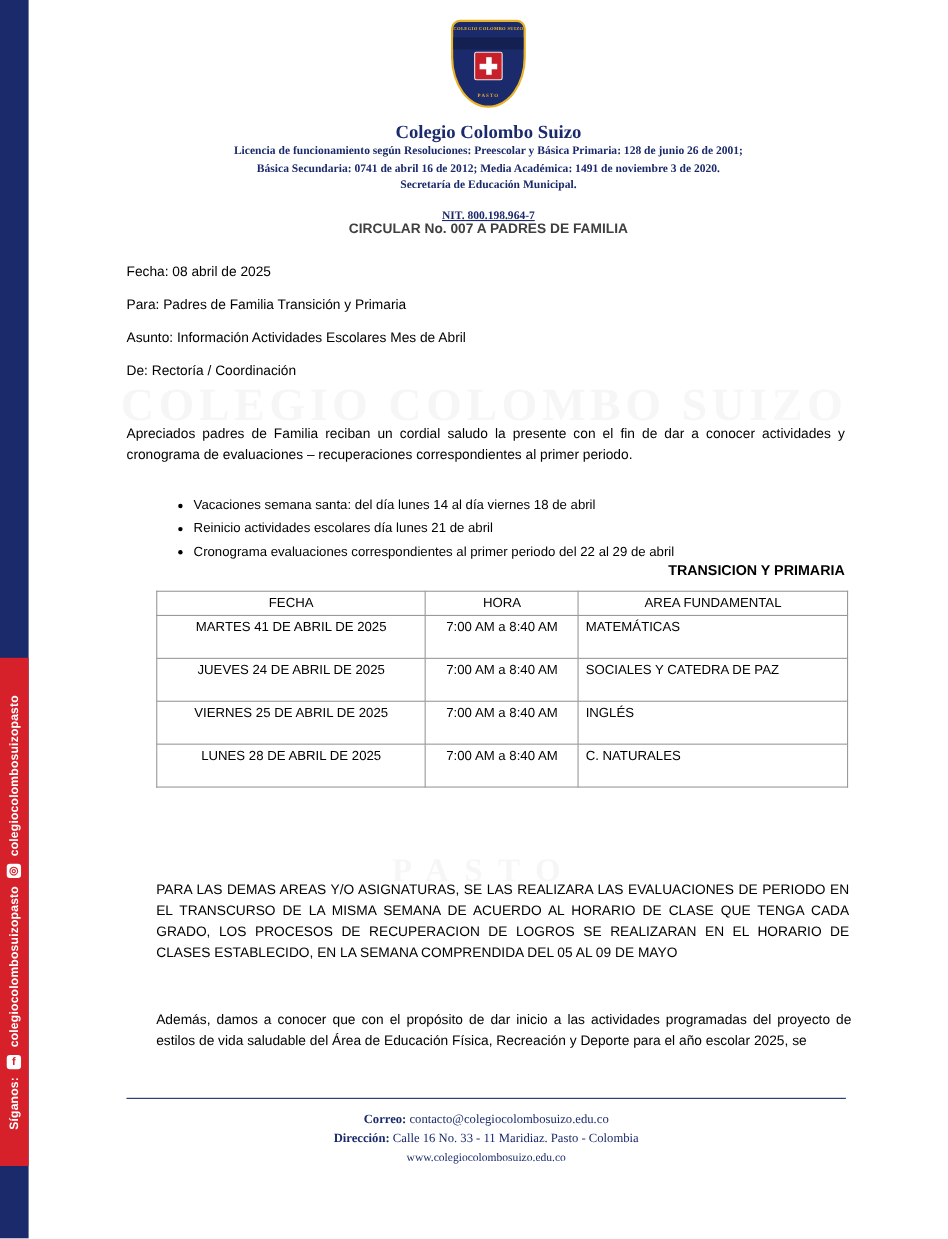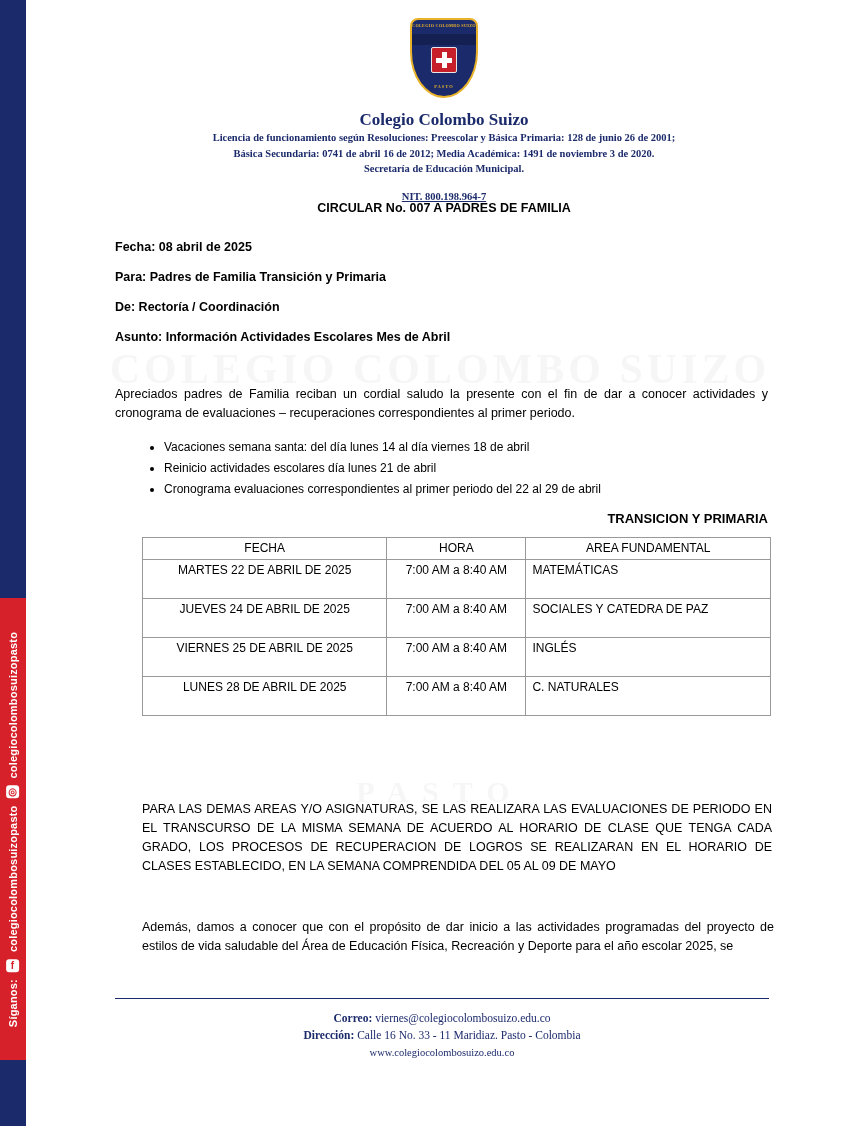--- a/index.html
+++ b/index.html
@@ -197,49 +197,48 @@
   }
   .license .u { text-decoration: underline; margin-top: 12px; }
 
   .circular-title {
     position: absolute;
     top: 201px;
     width: 836px;
     text-align: center;
     font-weight: bold;
     font-size: 12.5px;
-    color: #000000;
+    color: #404040;
   }
 
   .meta {
     position: absolute;
     left: 89px;
     top: 232px;
     width: 650px;
     font-size: 12.5px;
     line-height: 30px;
-    font-weight: bold;
   }
 
   .intro {
     position: absolute;
     left: 89px;
     top: 385px;
     width: 653px;
     font-size: 12.5px;
     line-height: 19px;
     text-align: justify;
   }
 
   ul.bullets {
     position: absolute;
     left: 110px;
     top: 437px;
     width: 640px;
-    margin: 0;
+    margin: 12px;
     padding: 0 0 0 28px;
     font-size: 12px;
     line-height: 21px;
   }
   ul.bullets li { margin: 0; padding: 0; }
 
   .table-title {
     position: absolute;
     top: 511px;
     left: 89px;
@@ -355,22 +354,22 @@
     <div>Básica Secundaria: 0741 de abril 16 de 2012; Media Académica: 1491 de noviembre 3 de 2020.</div>
     <div>Secretaría de Educación Municipal.</div>
     <div class="u">NIT. 800.198.964-7</div>
   </div>
 
   <div class="circular-title">CIRCULAR No. 007 A PADRES DE FAMILIA</div>
 
   <div class="meta">
     <div>Fecha: 08 abril de 2025</div>
     <div>Para: Padres de Familia Transición y Primaria</div>
+    <div>Asunto: Información Actividades Escolares Mes de Abril</div>
     <div>De: Rectoría / Coordinación</div>
-    <div>Asunto: Información Actividades Escolares Mes de Abril</div>
   </div>
 
   <div class="intro">Apreciados padres de Familia reciban un cordial saludo la presente con el fin de dar a conocer actividades y cronograma de evaluaciones – recuperaciones correspondientes al primer periodo.</div>
 
   <ul class="bullets">
     <li>Vacaciones semana santa: del día lunes 14 al día viernes 18 de abril</li>
     <li>Reinicio actividades escolares día lunes 21 de abril</li>
     <li>Cronograma evaluaciones correspondientes al primer periodo del 22 al 29 de abril</li>
   </ul>
 
@@ -379,21 +378,21 @@
   <table class="sched">
     <thead>
       <tr>
         <th class="col-fecha">FECHA</th>
         <th class="col-hora">HORA</th>
         <th class="col-area">AREA FUNDAMENTAL</th>
       </tr>
     </thead>
     <tbody>
       <tr>
-        <td class="c-fecha">MARTES 22 DE ABRIL DE 2025</td>
+        <td class="c-fecha">MARTES 41 DE ABRIL DE 2025</td>
         <td class="c-hora">7:00 AM a 8:40 AM</td>
         <td class="c-area">MATEMÁTICAS</td>
       </tr>
       <tr>
         <td class="c-fecha">JUEVES 24 DE ABRIL DE 2025</td>
         <td class="c-hora">7:00 AM a 8:40 AM</td>
         <td class="c-area">SOCIALES Y CATEDRA DE PAZ</td>
       </tr>
       <tr>
         <td class="c-fecha">VIERNES 25 DE ABRIL DE 2025</td>
@@ -408,21 +407,21 @@
     </tbody>
   </table>
 
   <div class="para-caps">PARA LAS DEMAS AREAS Y/O ASIGNATURAS, SE LAS REALIZARA LAS EVALUACIONES DE PERIODO EN EL TRANSCURSO DE LA MISMA SEMANA DE ACUERDO AL HORARIO DE CLASE QUE TENGA CADA GRADO, LOS PROCESOS DE RECUPERACION DE LOGROS SE REALIZARAN EN EL HORARIO DE CLASES ESTABLECIDO, EN LA SEMANA COMPRENDIDA DEL 05 AL 09 DE MAYO</div>
   <div class="para-last">Además, damos a conocer que con el propósito de dar inicio a las actividades programadas del proyecto de estilos de vida saludable del Área de Educación Física, Recreación y Deporte para el año escolar 2025, se</div>
 
   <div class="footer-rule"></div>
   <div class="footer">
     <div>
       <span class="lbl">Correo:</span>
-      <span>viernes@colegiocolombosuizo.edu.co</span>
+      <span>contacto@colegiocolombosuizo.edu.co</span>
     </div>
     <div>
       <span class="lbl">Dirección:</span>
       <span>Calle 16 No. 33 - 11 Maridiaz. Pasto - Colombia</span>
     </div>
     <div class="web">www.colegiocolombosuizo.edu.co</div>
   </div>
 
 </div>
 

